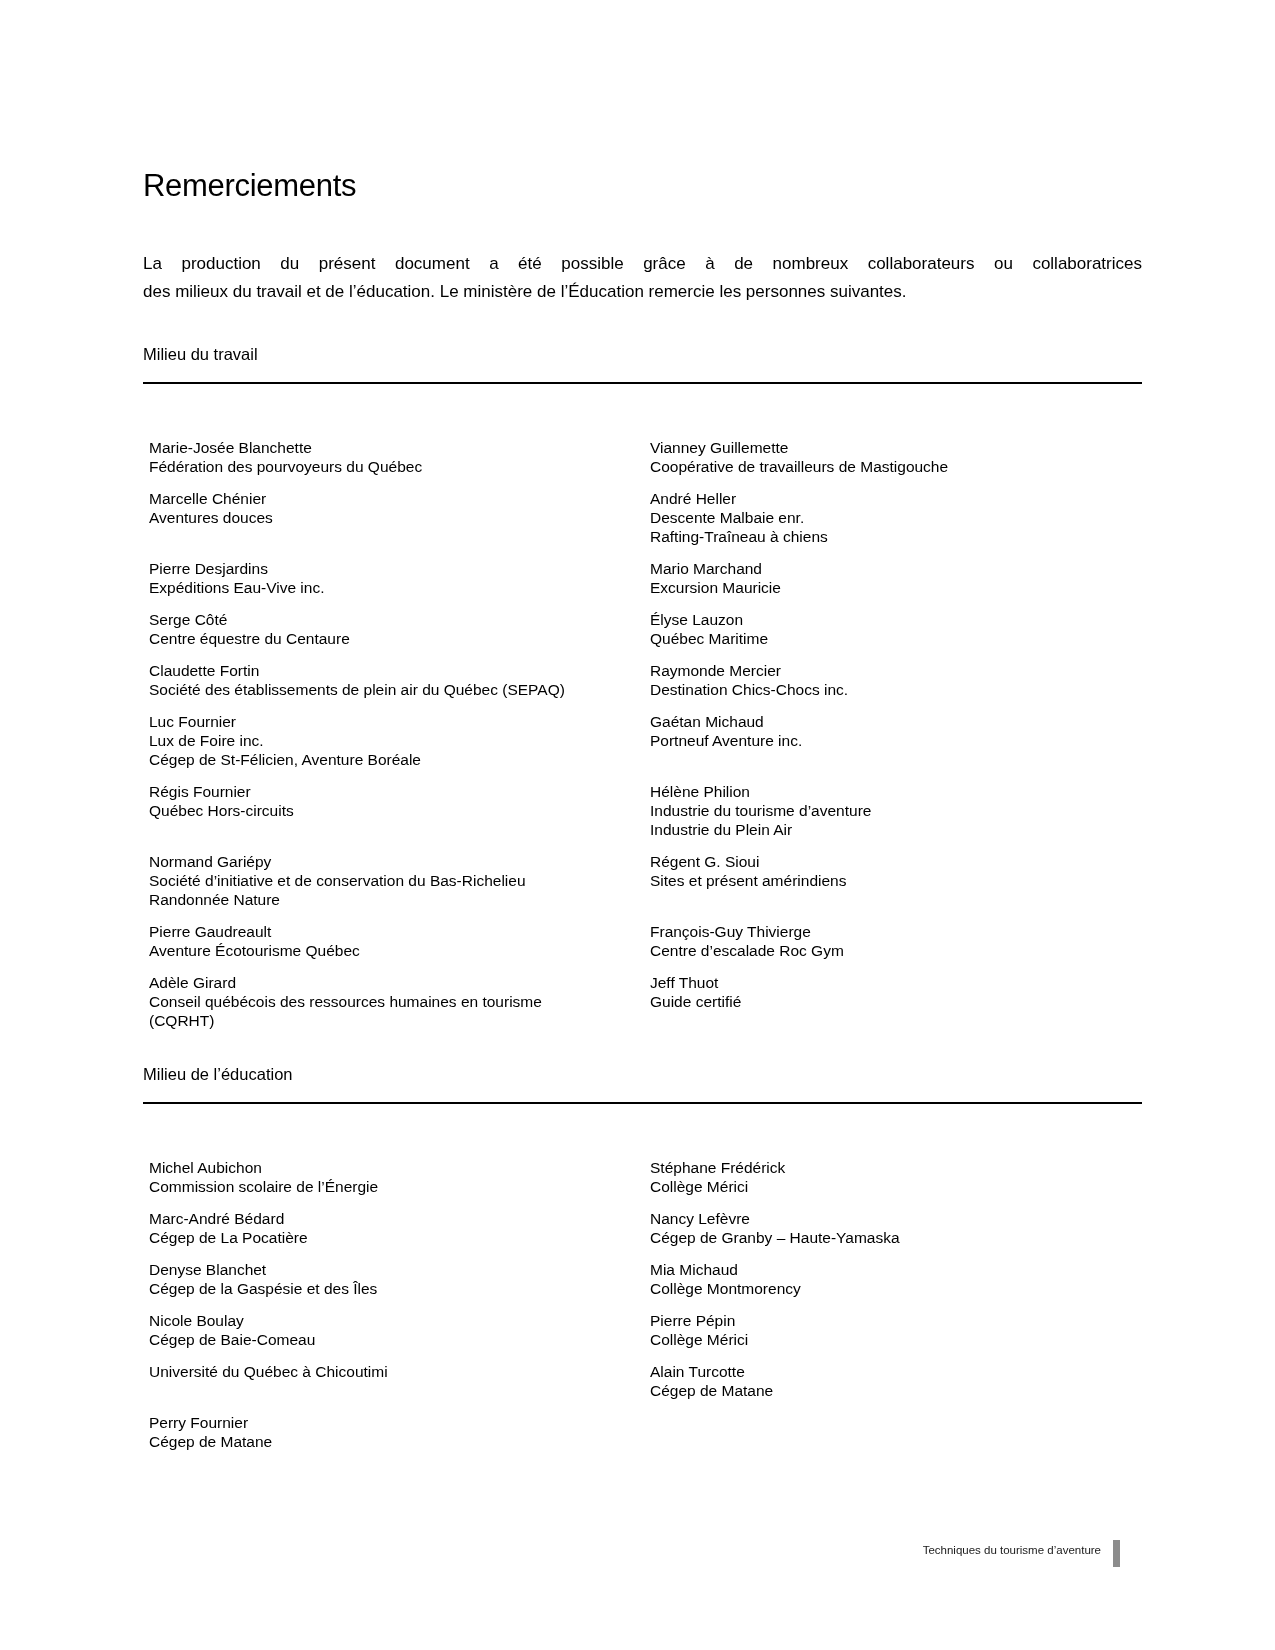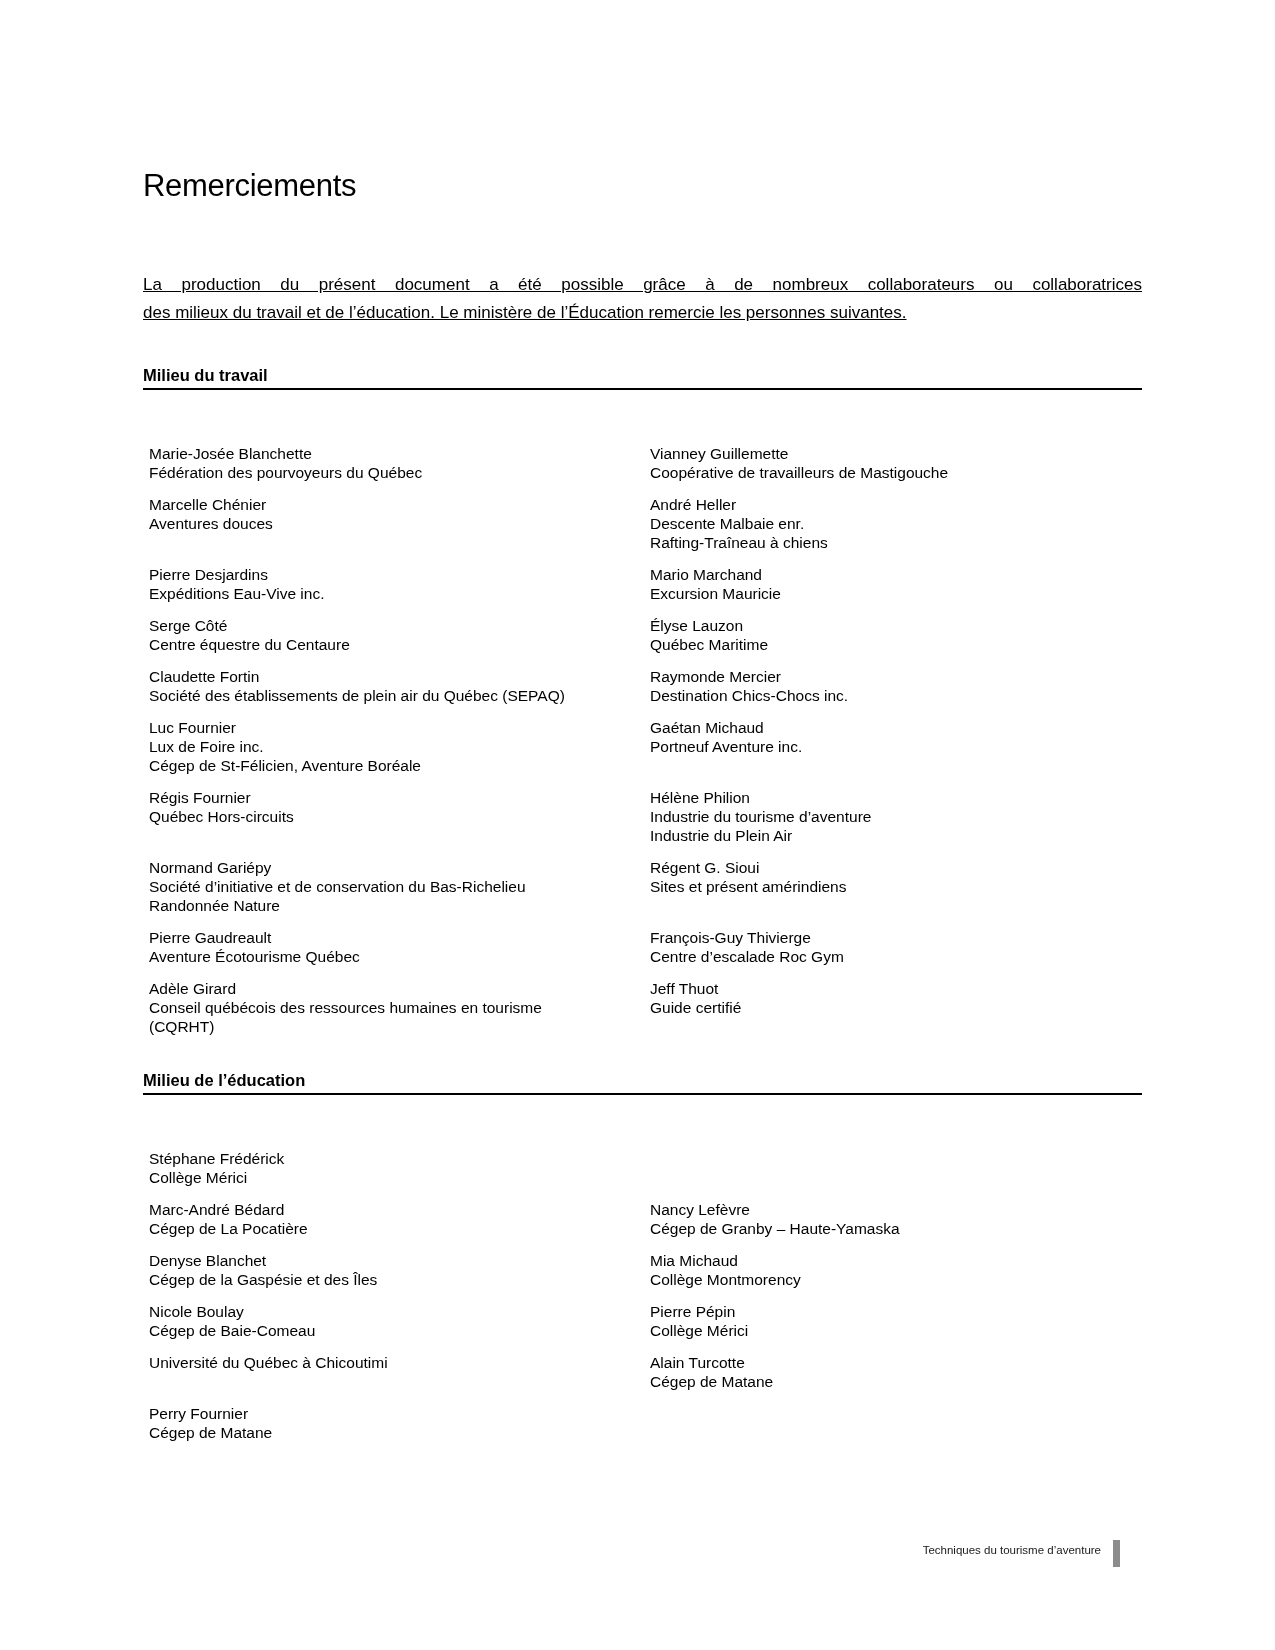--- a/index.html
+++ b/index.html
@@ -11,32 +11,32 @@
   }
   .content{
     position:absolute;left:143px;top:0;width:999px;
   }
   .page-title{
     padding-top:148px;
     font-size:31px;line-height:33px;font-weight:normal;
     letter-spacing:-0.3px;
   }
   .intro{
-    margin-top:69px;
-    font-size:17px;line-height:28px;text-decoration:underline;
+    margin-top:48px;
+    font-size:17px;line-height:28px;
   }
   .intro-line-1{text-align:justify;text-align-last:justify;}
   .intro-line-2{text-align:left;}
   section.ack-section{display:block;}
   section.ack-section:nth-of-type(1){margin-top:40px;}
   section.ack-section:nth-of-type(2){margin-top:36px;}
   .section-heading{
     margin:0;
-    font-size:16.5px;line-height:17px;font-weight:bold;
-    padding-bottom:4px;
+    font-size:16.5px;line-height:17px;font-weight:normal;
+    padding-bottom:19px;
     border-bottom:2px solid #000;
   }
   .rows{margin-top:54px;padding-left:6px;}
   .row{display:flex;margin-bottom:13px;}
   .col-left{width:501px;flex:0 0 501px;}
   .col-right{flex:1 1 auto;}
   .entry{font-size:15.5px;line-height:19px;}
   .person-name,.person-org{white-space:nowrap;}
   .page-footer{
     position:absolute;top:1540px;right:155px;
@@ -207,20 +207,26 @@
                 <div class="person-org">Guide certifié</div>
               </div>
             </div>
           </div>
         </div>
       </section>
       <section class="ack-section">
         <h2 class="section-heading">Milieu de l’éducation</h2>
         <div class="rows">
           <div class="row">
+            <div class="col-left">
+              <div class="entry">
+                <div class="person-name">Michel Aubichon</div>
+                <div class="person-org">Commission scolaire de l’Énergie</div>
+              </div>
+            </div>
             <div class="col-right">
               <div class="entry">
                 <div class="person-name">Stéphane Frédérick</div>
                 <div class="person-org">Collège Mérici</div>
               </div>
             </div>
           </div>
           <div class="row">
             <div class="col-left">
               <div class="entry">

